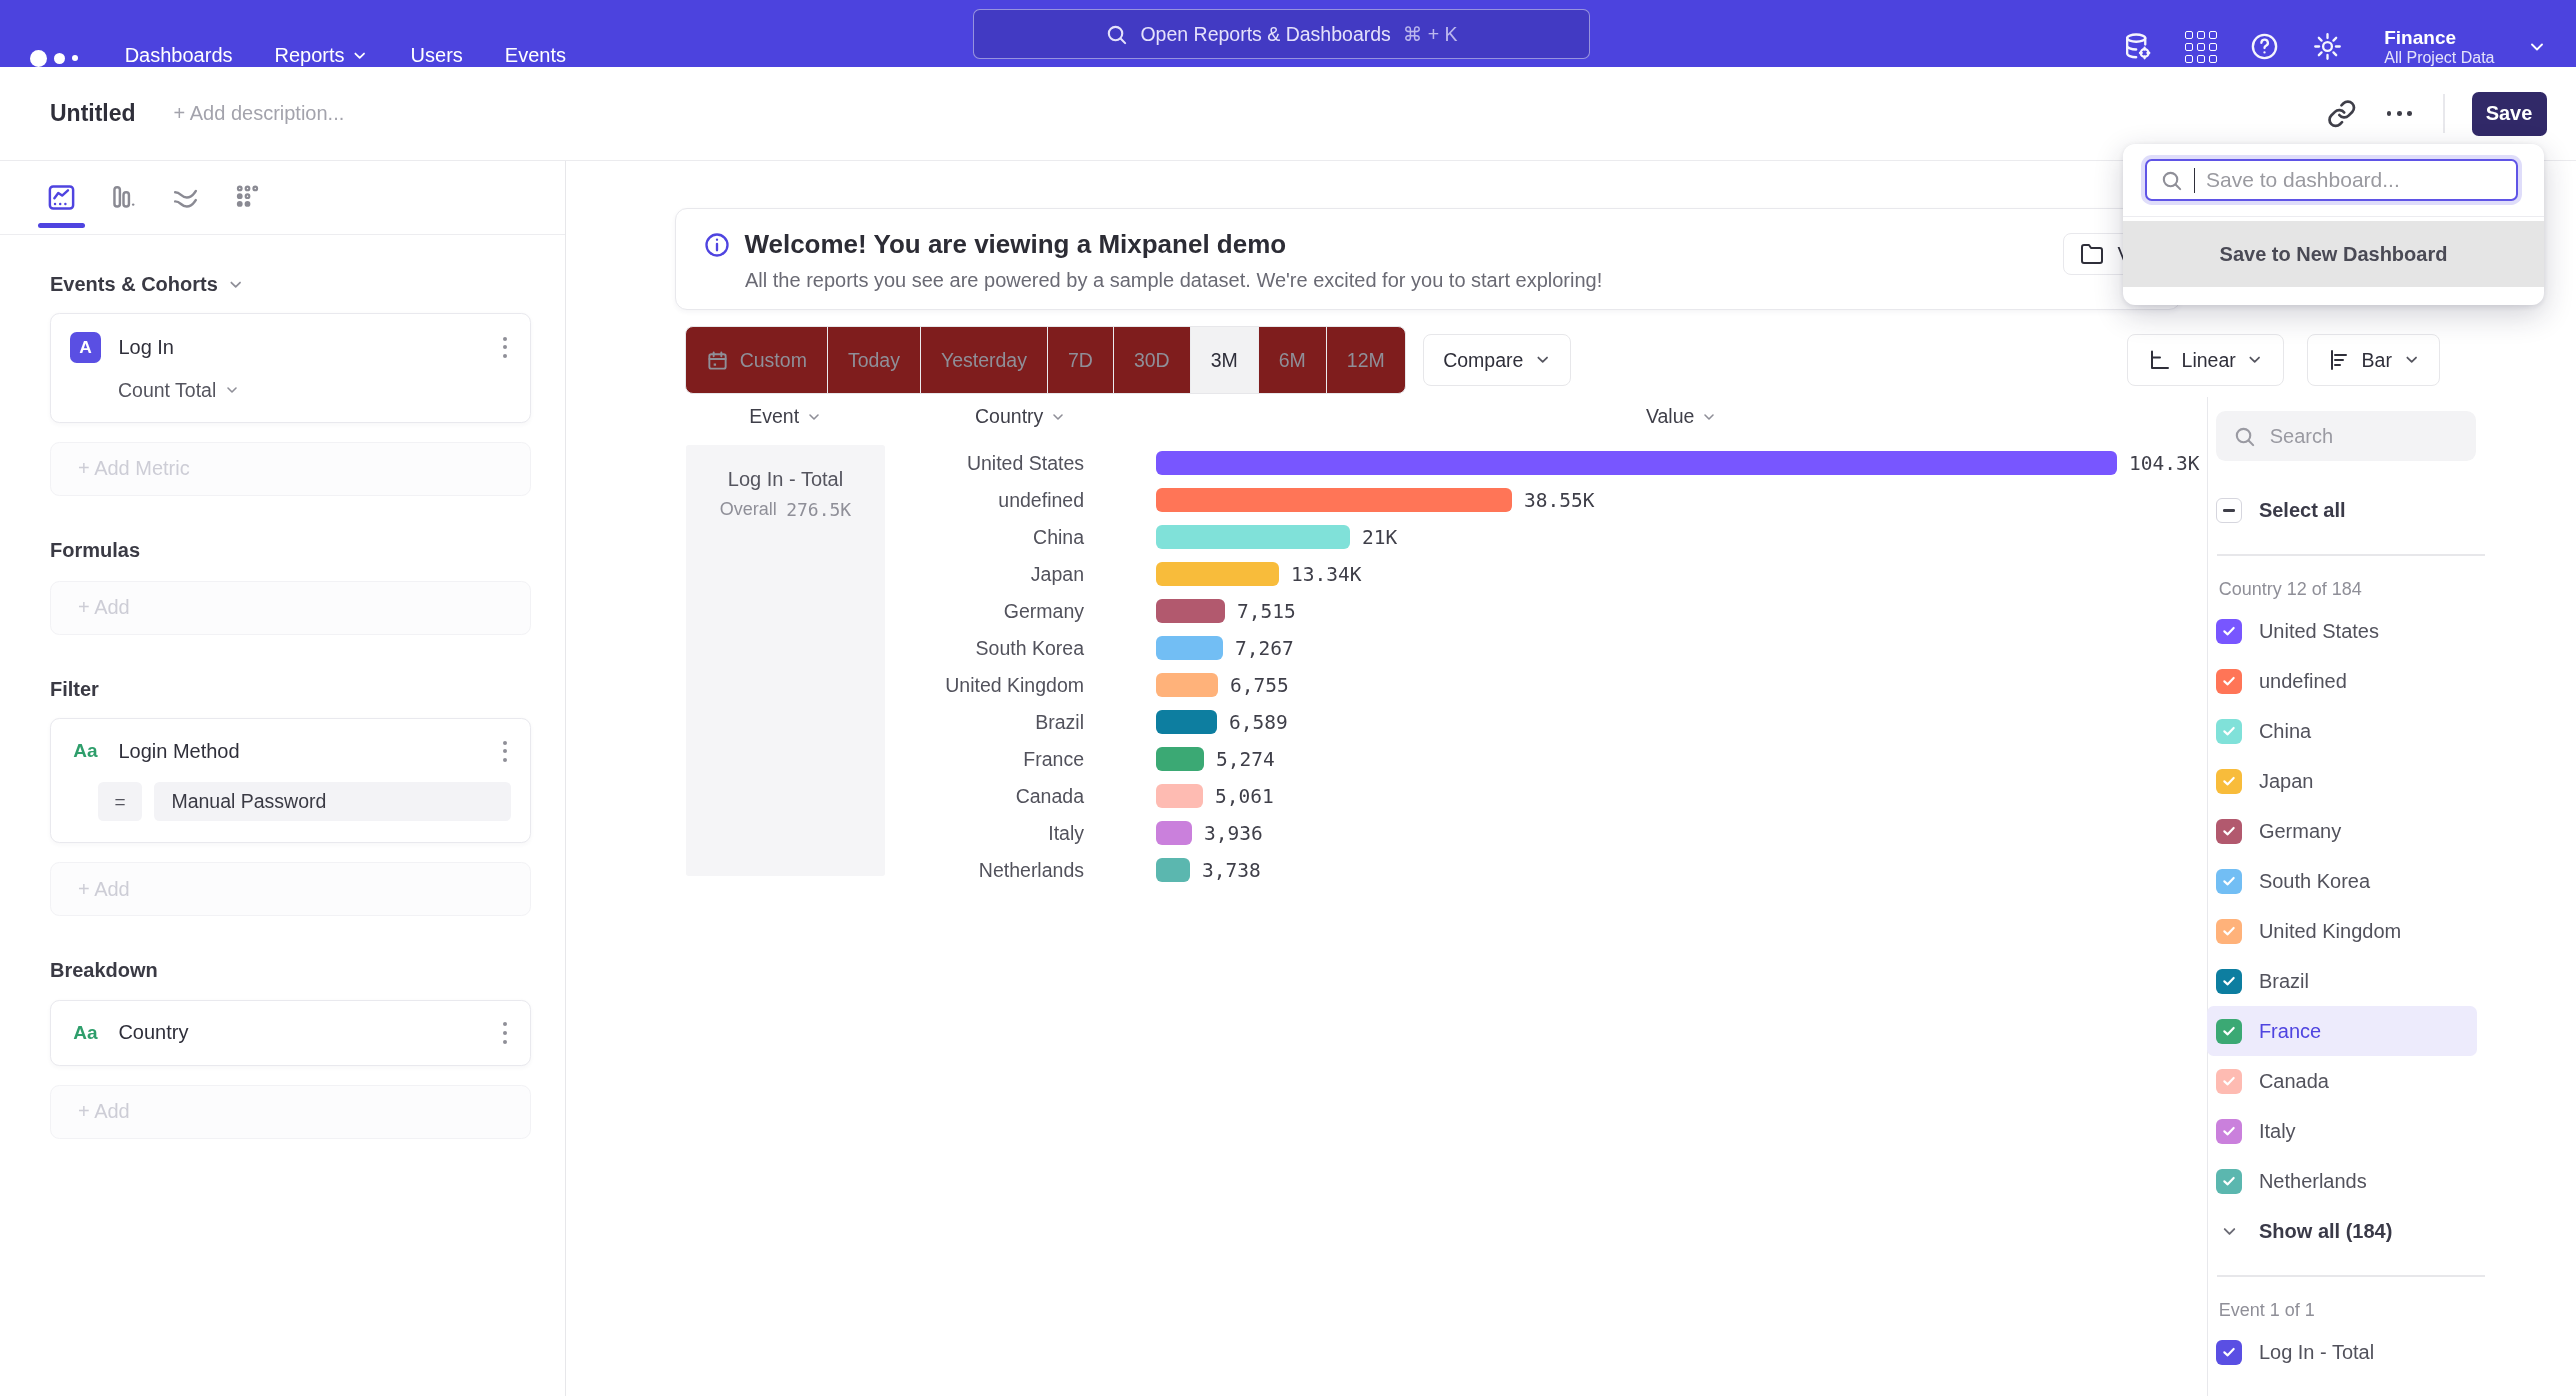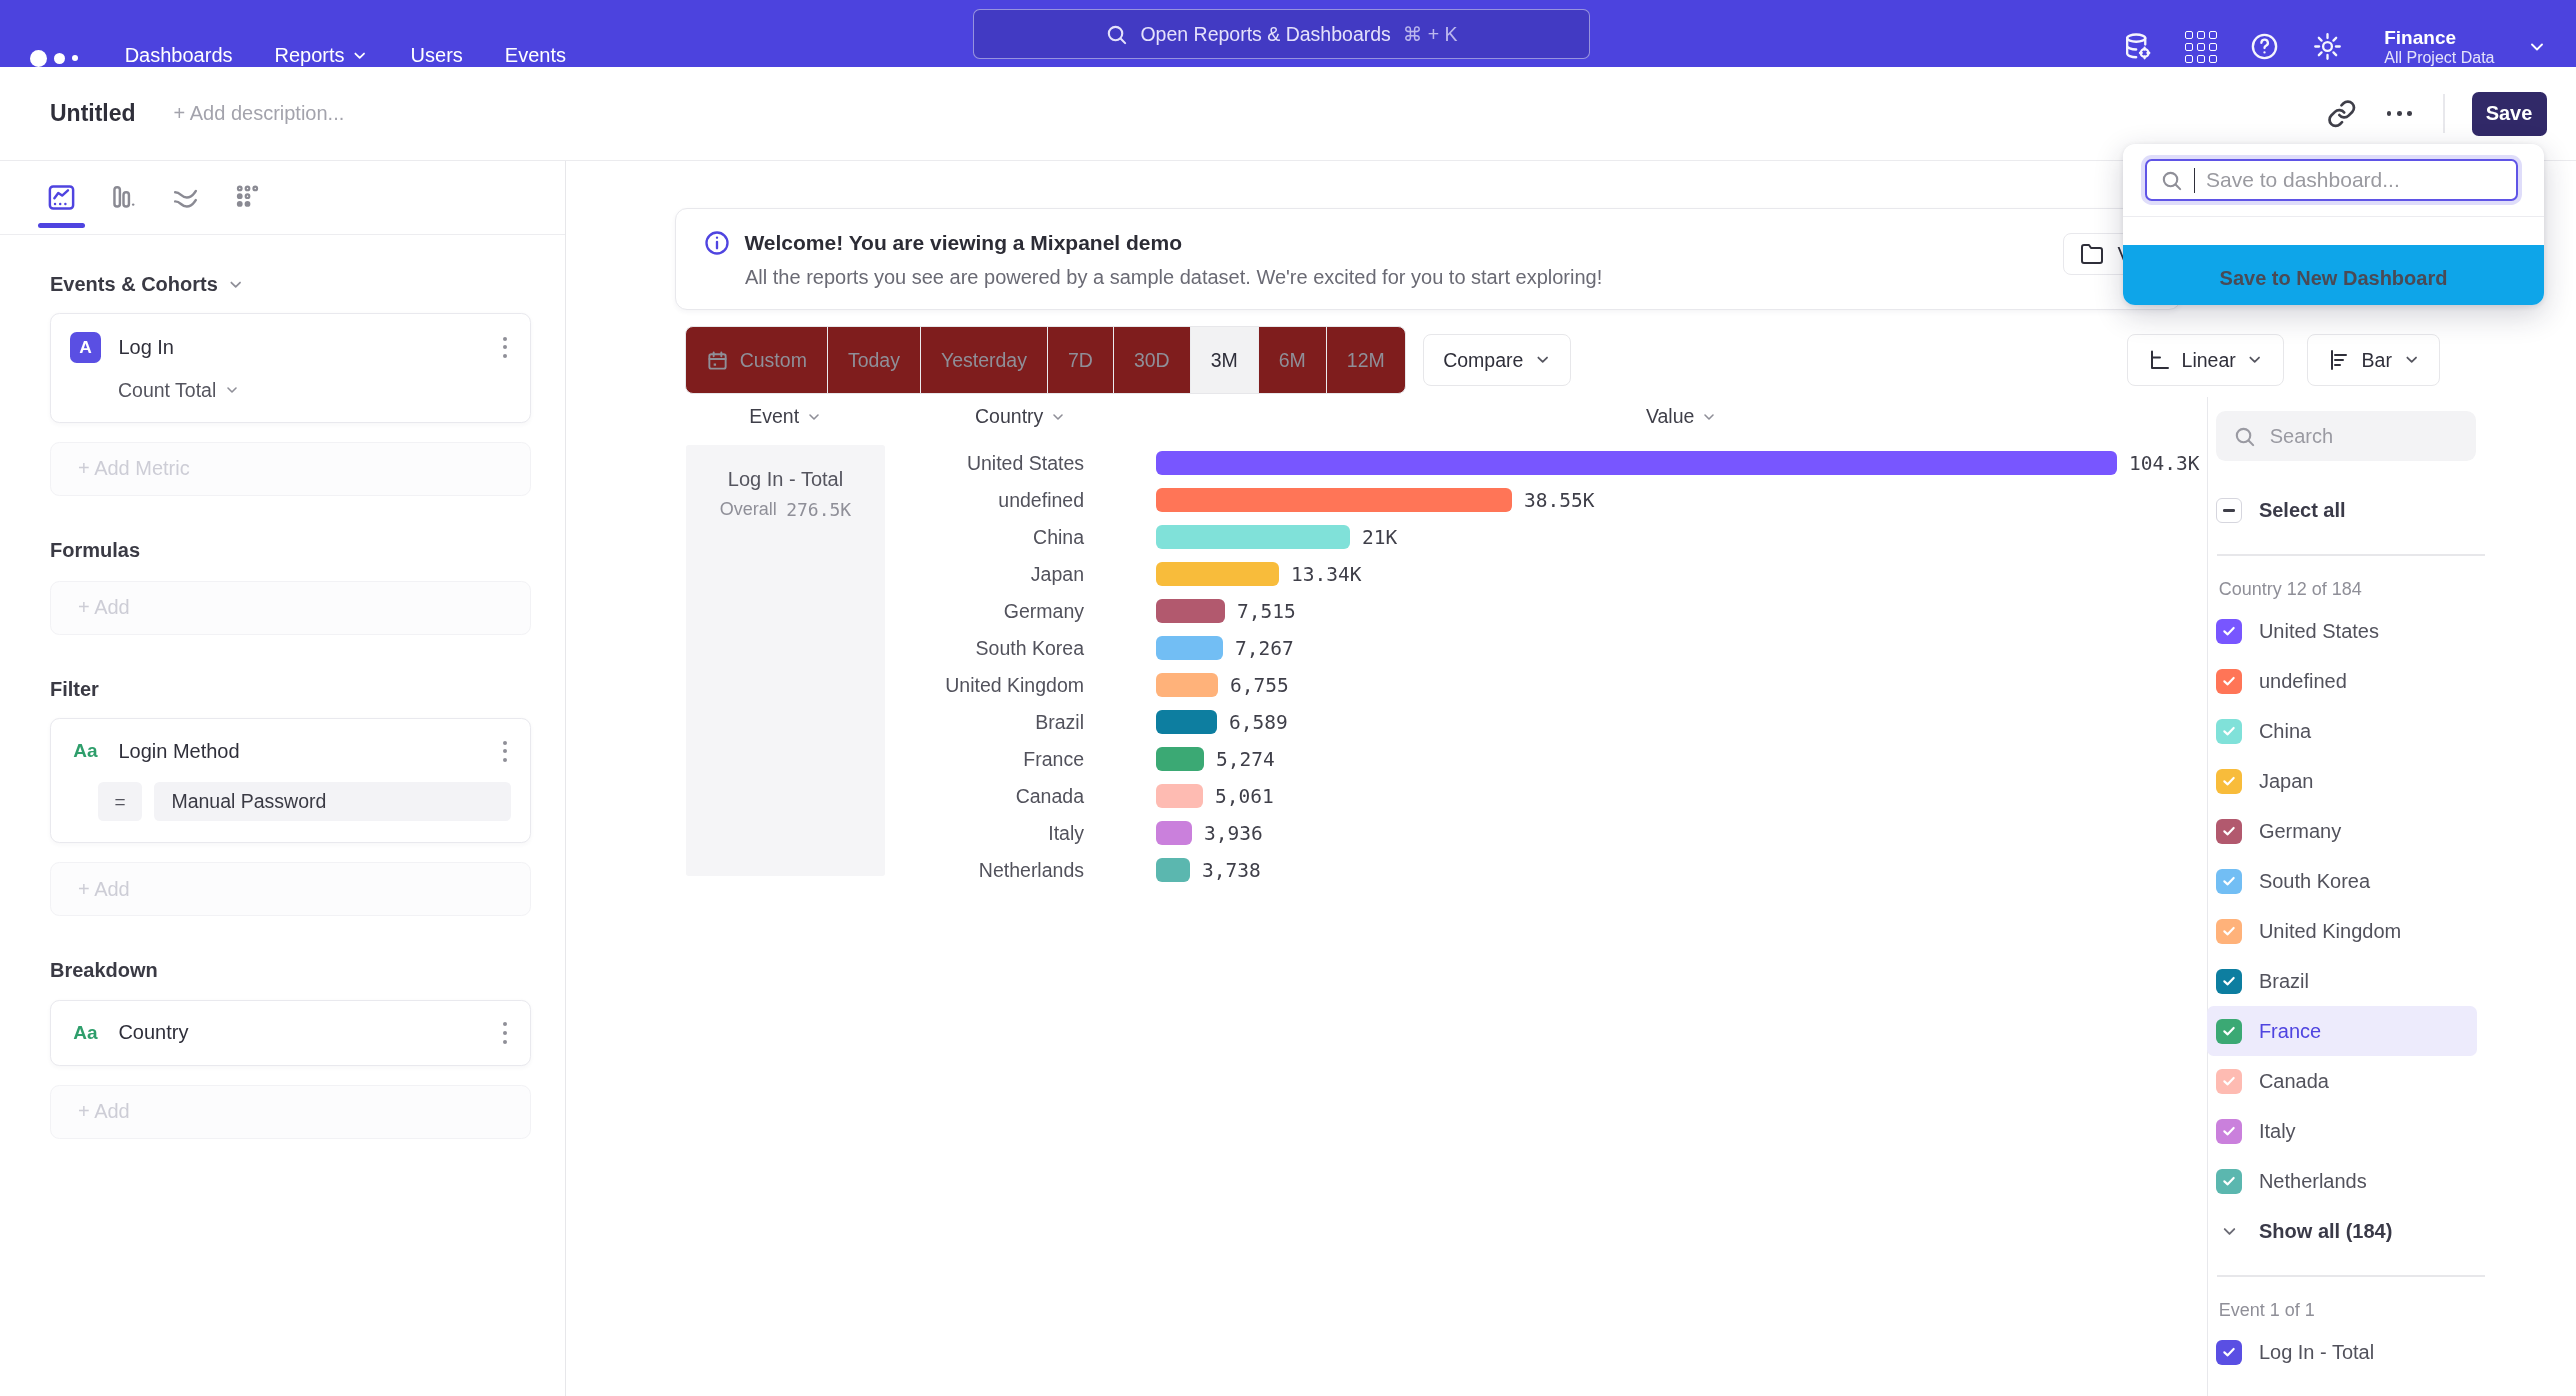--- a/index.html
+++ b/index.html
@@ -70,21 +70,21 @@
   .op-row { display:flex; align-items:center; margin:16px 0 4px 28px; gap:12px; }
   .op-chip { width:44px; height:39px; background:#F3F3F6; border-radius:5.4px; display:flex; align-items:center; justify-content:center;
     font-size:19px; color:#55555f; cursor:pointer; }
   .op-val { flex:1; height:39px; background:#F3F3F6; border-radius:5.4px; display:flex; align-items:center; padding-left:17.4px;
     font-size:19.5px; color:#3a3a44; cursor:pointer; }
 
   
   .banner { position:relative; margin:47px 0 0 109px; width:1506px; height:102px; border:1.3px solid #E8E8EC; border-radius:12px;
     background:#fff; box-shadow:0 2px 5.4px rgba(40,40,70,.05); padding:20px 0 0 27px; }
   .banner-head { display:flex; align-items:center; gap:13.4px; }
-  .banner-title { font-size:21px; font-weight:bold; color:#2c2c35; }
+  .banner-title { font-size:26px; font-weight:bold; color:#2c2c35; }
   .banner-sub { margin:9.4px 0 0 42px; font-size:20px; color:#6a6a74; }
   .info-ic { width:28px; height:28px; color:#4F44E0; }
   .view-btn { position:absolute; left:1387px; top:24px; width:115px; height:42px; border:1.3px solid #E8E8EC; border-radius:8px;
     display:flex; align-items:center; gap:13.4px; padding-left:16px; font-size:20px; font-weight:500; color:#2f2f3a; background:#fff; cursor:pointer; }
 
   
   .controls { display:flex; align-items:center; margin:24px 136px 0 119px; height:52px; }
   .seg { display:flex; align-items:stretch; height:68px; border:1.3px solid #E7E7EA; border-radius:8px; overflow:hidden; background:#7f1d1d; }
   .seg-item { display:flex; align-items:center; gap:10.7px; padding:0 20px; font-size:19.5px; color:#8f8f98;
     border-right:1.3px solid #ECECEF; cursor:pointer; white-space:nowrap; }
@@ -132,21 +132,21 @@
   .showall .lbl { margin-left:20px; }
 
   
   .save-popup { position:absolute; left:2123px; top:144px; width:421px; height:161px; background:#fff; border-radius:12px;
     box-shadow:0 9.4px 29.5px rgba(30,30,60,.20), 0 1.3px 5.4px rgba(30,30,60,.10); z-index:60; overflow:hidden; }
   .sp-input { position:absolute; left:21.5px; top:15.4px; width:373px; height:42px; border:2px solid #5F54E6; border-radius:6.7px;
     box-shadow:0 0 0 4px rgba(95,84,230,.20); display:flex; align-items:center; gap:10.7px; padding-left:13.4px; background:#fff; cursor:text; }
   .sp-input .ph { font-size:21px; color:#9a9aa0; }
   .caret { width:1.7px; height:25.5px; background:#2f2f3a; }
   .sp-div { position:absolute; left:0; top:72px; width:100%; height:1.3px; background:#ECECF0; }
-  .sp-footer { position:absolute; left:0; top:101px; width:100%; height:66px; background:#0ea5e9; display:flex; align-items:center;
+  .sp-footer { position:absolute; left:0; top:77px; width:100%; height:66px; background:#e5e5e5; display:flex; align-items:center;
     justify-content:center; font-size:20px; font-weight:bold; color:#4a4a55; cursor:pointer; }
 </style>
 </head>
 <body>
 
 <nav class="topnav">
   <div class="logo">
       <span class="c1"></span>
       <span class="c2"></span>
       <span class="c3"></span>

